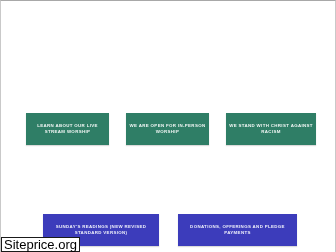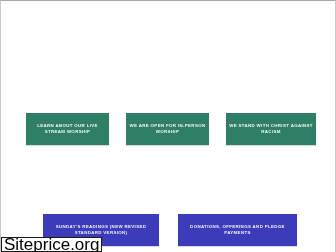--- a/index.html
+++ b/index.html
@@ -120,21 +120,21 @@
     height: 15px;
     background: #ffffff;
     border: 1px solid #1a1a1a;
     box-sizing: border-box;
     display: flex;
     align-items: center;
     padding: 0 2px;
     z-index: 50;
   }
   #watermark .wm-text {
-    font-size: 17px;
+    font-size: 13px;
     line-height: 12px;
     color: #000000;
     font-family: "Liberation Sans", sans-serif;
     white-space: nowrap;
   }
 </style>
 </head>
 <body>
 
 <div id="page">

